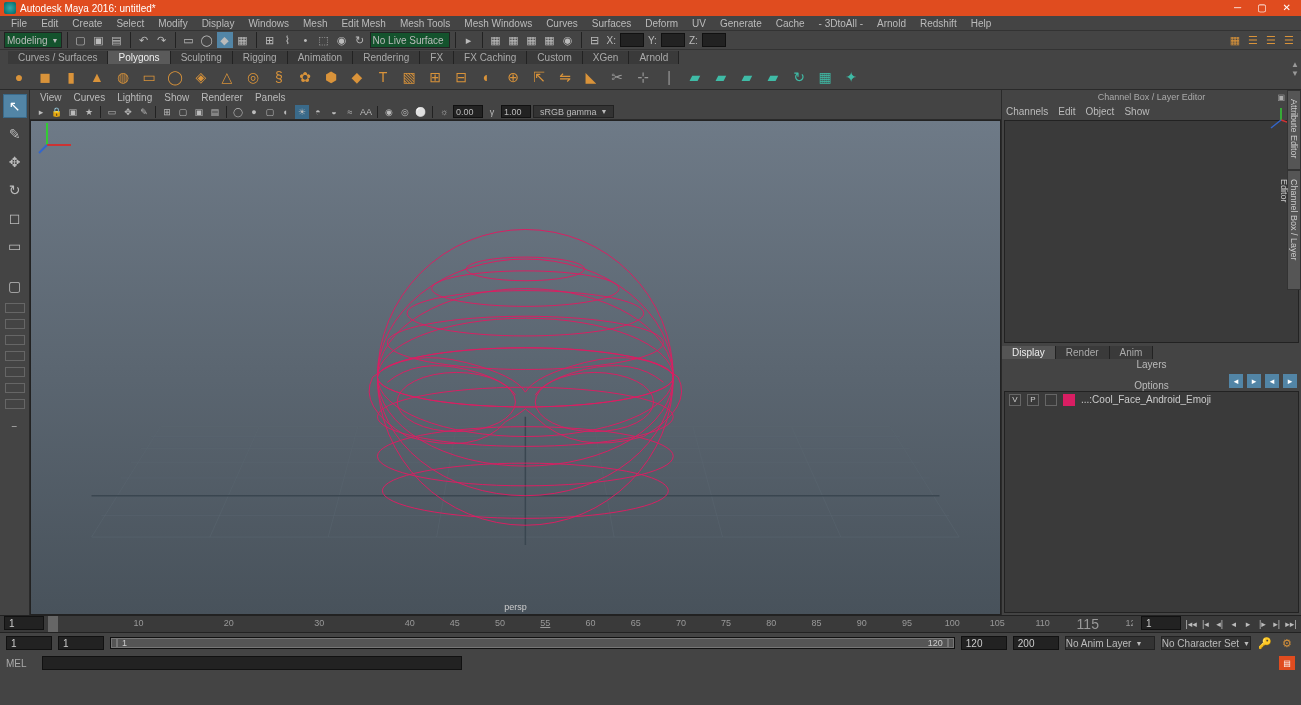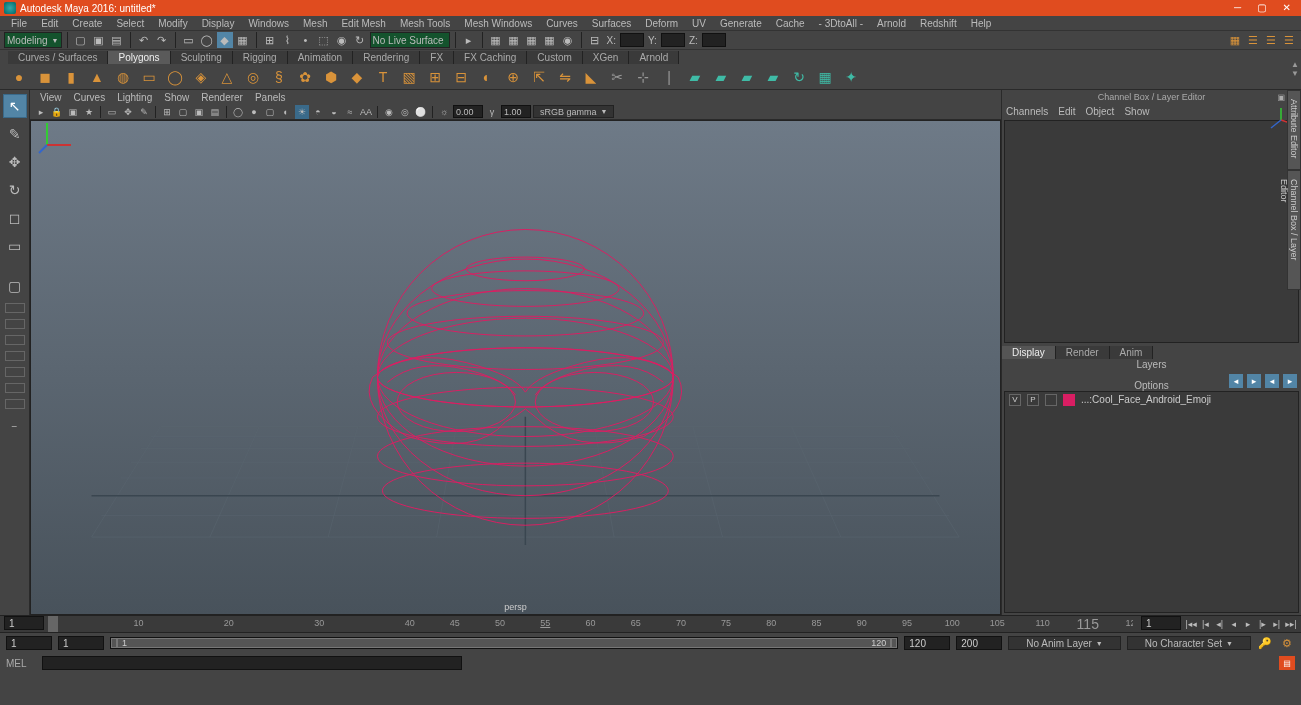--- a/index.html
+++ b/index.html
@@ -98,21 +98,21 @@
 .pbtn { width: 14px; height: 14px; display: flex; align-items: center; justify-content: center; font-size: 9px; color: #bbb; cursor: pointer; }
 .ruler-frame { width: 40px; background: #222; border: 1px solid #111; height: 14px; font-size: 10px; color: #ccc; padding: 0 4px; display: flex; align-items: center; margin-left: 4px; }
 
 .range-row { height: 20px; display: flex; align-items: center; background: #444; padding: 0 6px; gap: 6px; }
 .range-field { background: #222; border: 1px solid #111; height: 14px; width: 46px; font-size: 10px; color: #ccc; padding: 0 4px; display: flex; align-items: center; }
 .range-slider { flex: 1; height: 12px; background: #2a2a2a; position: relative; border: 1px solid #111; }
 .range-slider .handle { position: absolute; height: 100%; background: #555; border: 1px solid #777; }
 .range-slider .knob-l { left: 0; width: 6px; }
 .range-slider .knob-r { right: 0; width: 6px; }
 .range-slider .bar { left: 6px; right: 6px; }
-.range-dd { background: #333; height: 14px; font-size: 10px; color: #bbb; padding: 0 17px; display: inline-flex; align-items: center; gap: 4px; border: 1px solid #222; min-width: 90px; }
+.range-dd { background: #333; height: 14px; font-size: 10px; color: #bbb; padding: 0 0; display: inline-flex; align-items: center; gap: 4px; border: 1px solid #222; min-width: 90px; }
 .range-ico { width: 16px; height: 14px; display: flex; align-items: center; justify-content: center; color: #d9933a; cursor: pointer; }
 
 .cmd-row { height: 20px; display: flex; align-items: center; background: #444; padding: 0 6px; gap: 6px; }
 .cmd-row .lbl { font-size: 10px; color: #aaa; width: 30px; }
 .cmd-row input { flex: 1; max-width: 420px; background: #222; border: 1px solid #111; height: 14px; color: #ccc; font-size: 10px; padding: 0 4px; }
 .cmd-row .brand { margin-left: auto; width: 16px; height: 14px; background: #e04c1f; display: flex; align-items: center; justify-content: center; font-size: 8px; color: #fff; }
 
 .help-row { height: 28px; background: #444; }
 
 </style>

